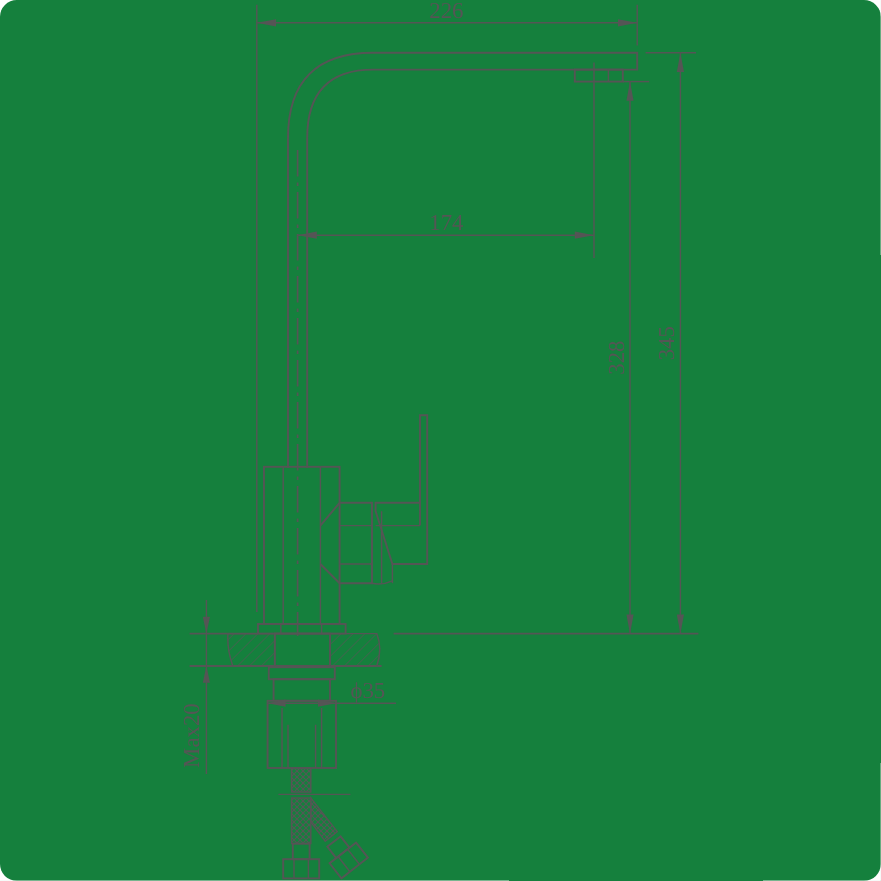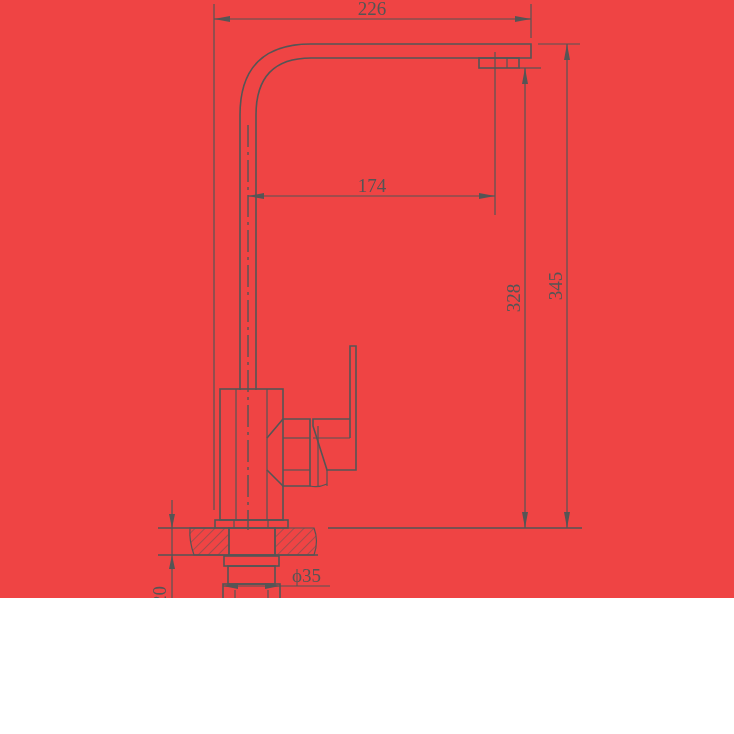--- a/index.html
+++ b/index.html
@@ -1,16 +1,16 @@
 <!DOCTYPE html>
 <html><head>
   <meta charset="utf-8">
   <style>
     html, body { margin: 0; padding: 0; background: #ffffff; }
-    .canvas { position: relative; width: 734px; height: 598px; background: #ef4444; overflow: hidden; }
+    .canvas { position: relative; width: 734px; height: 734px; background: #15803d; overflow: hidden; border-radius: 14px; }
     svg { position: absolute; left: 0; top: 0; }
     .ln { stroke: #555555; stroke-width: 1.6; fill: none; }
     .thin { stroke: #555555; stroke-width: 1.2; fill: none; }
     .dash { stroke: #555555; stroke-width: 1.4; fill: none; stroke-dasharray: 22 5 3 5; }
     .arrow { fill: #555555; stroke: none; }
     .dimtext { font-family: "Liberation Serif", "DejaVu Serif", serif; font-size: 19px; fill: #555555; }
     .hatch { stroke: #555555; stroke-width: 1; }
   </style>
 </head>
 <body>

